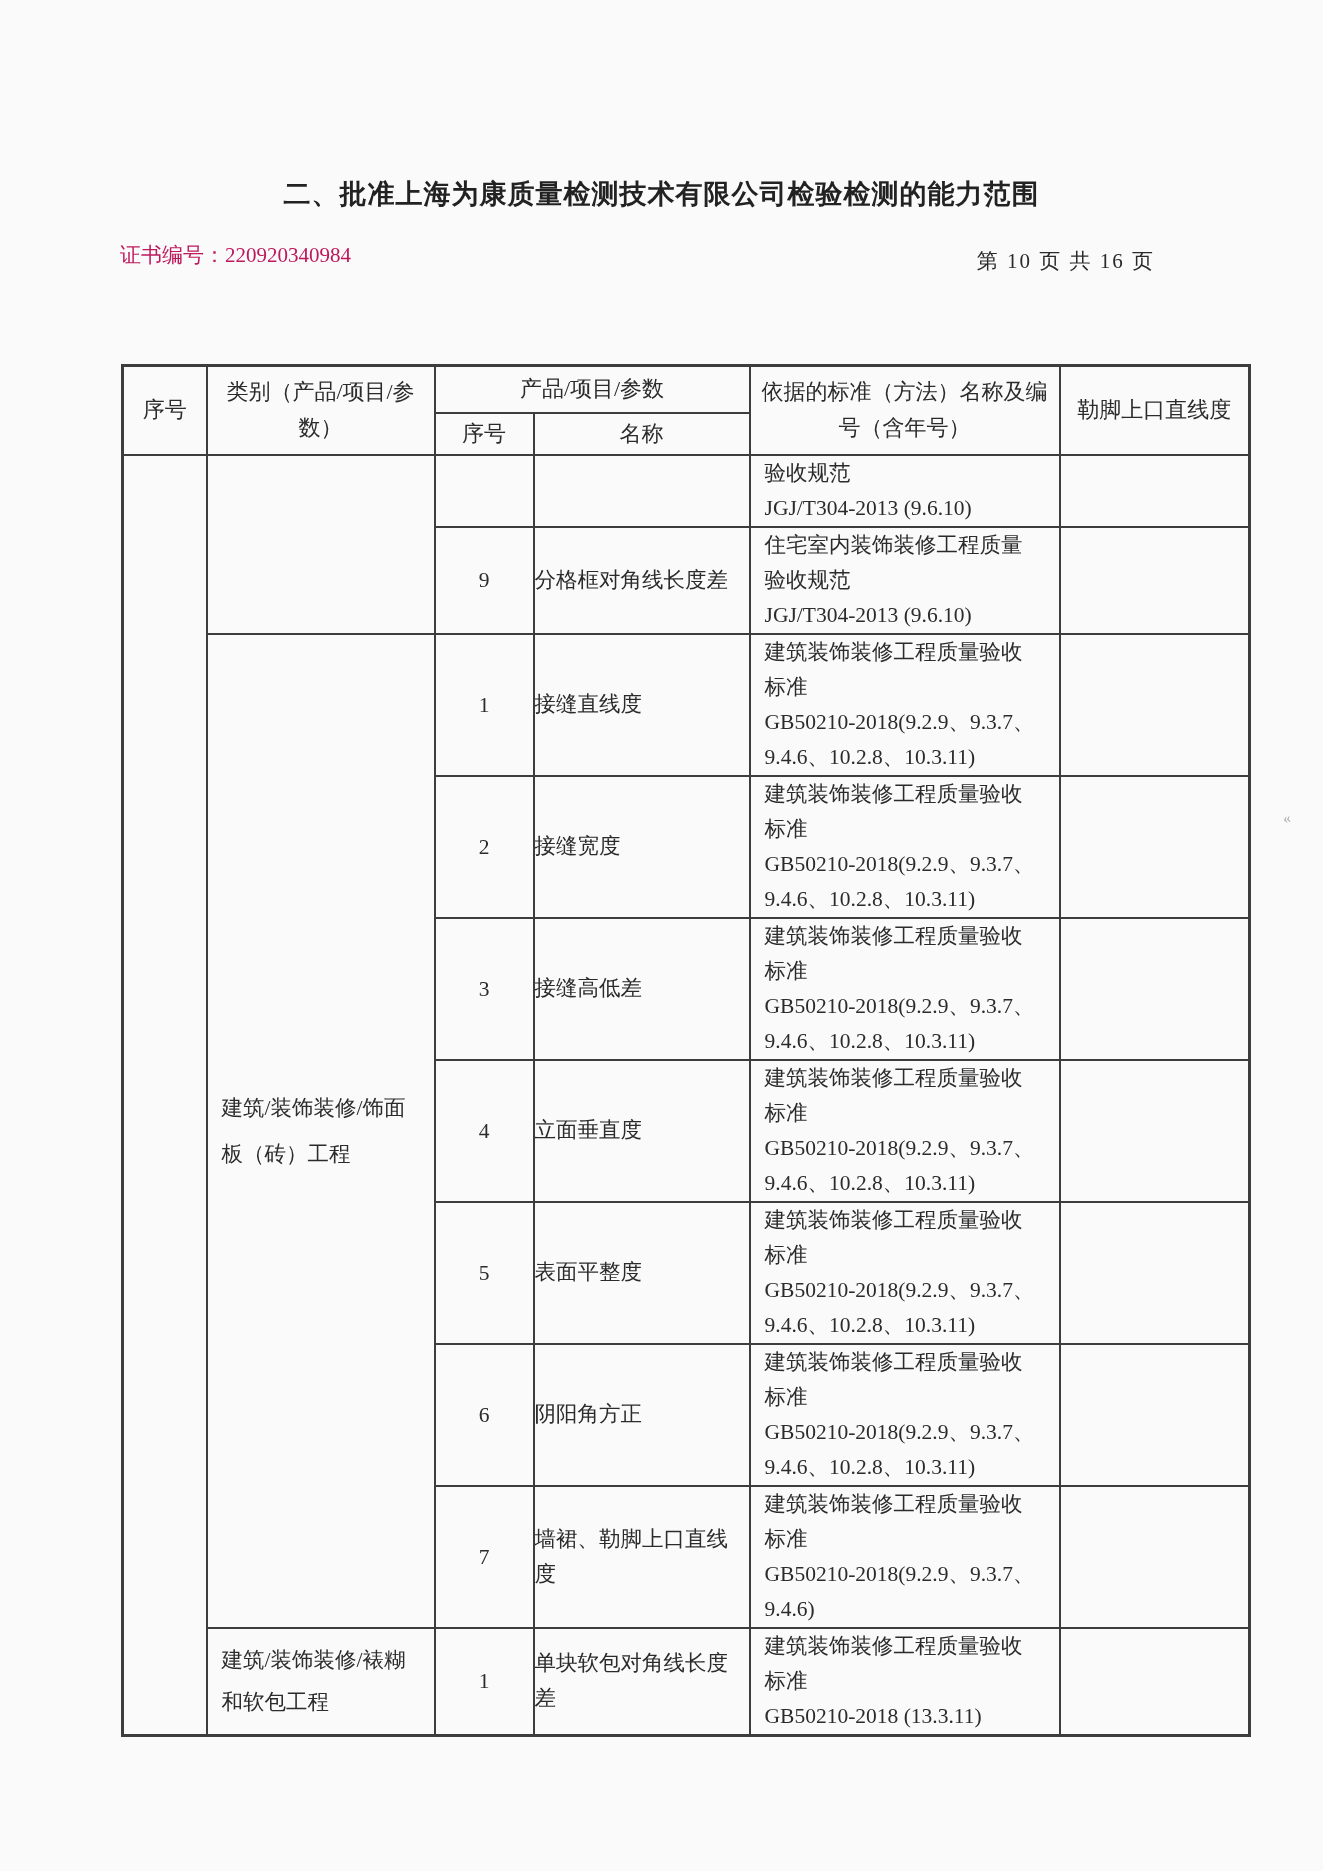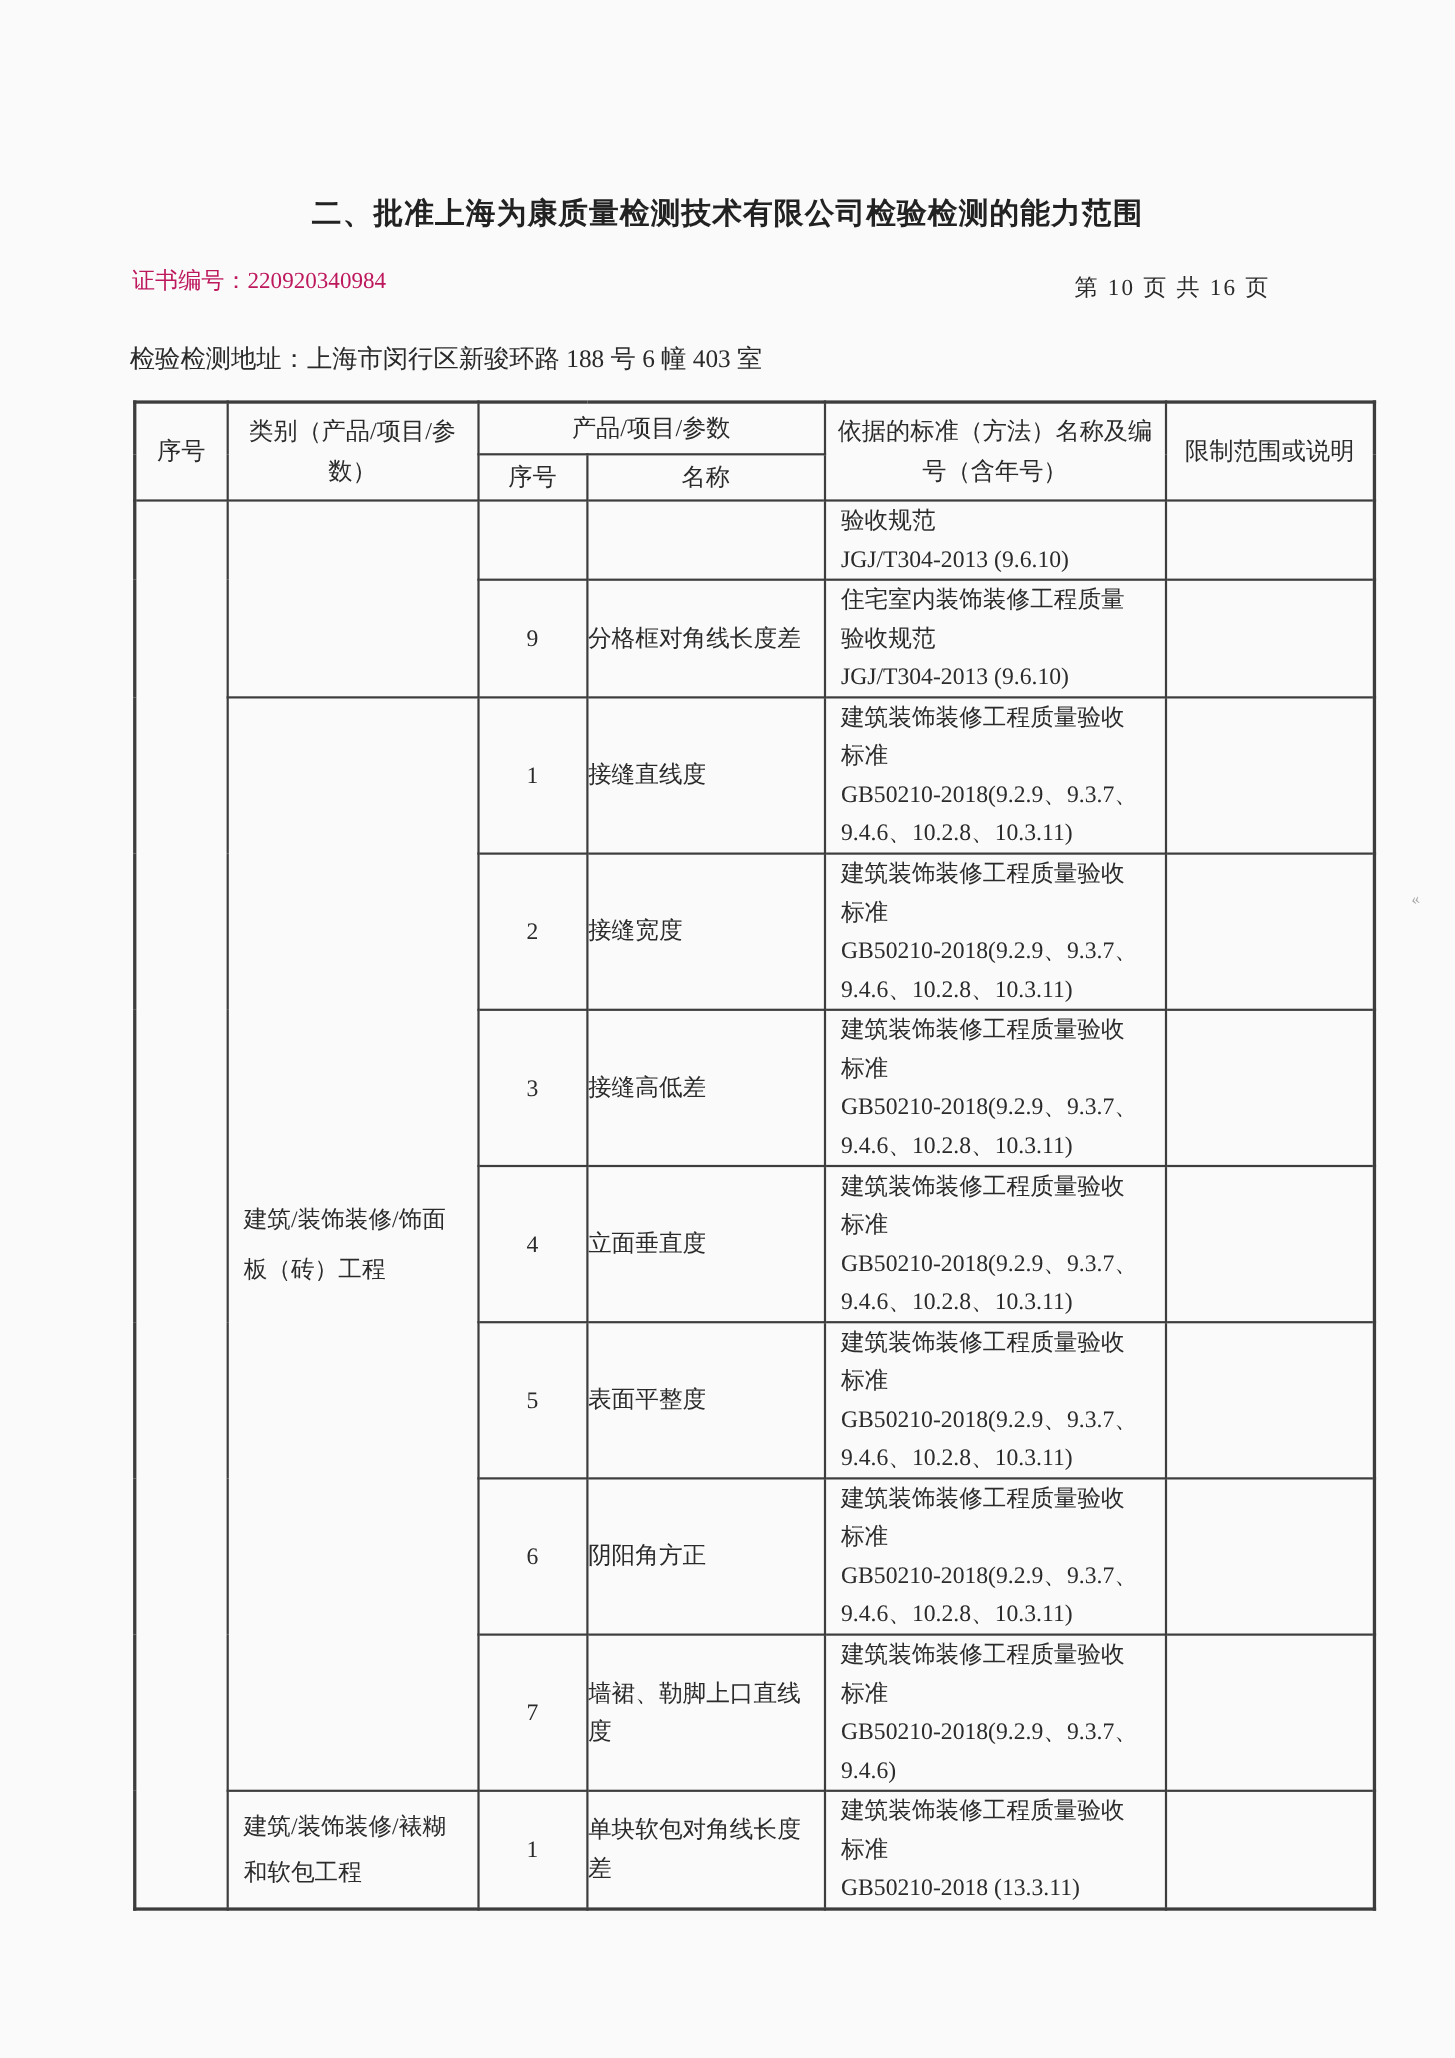--- a/index.html
+++ b/index.html
@@ -105,41 +105,40 @@
 <body>
 
 <div class="page">
 
   <div class="doc-title">二、批准上海为康质量检测技术有限公司检验检测的能力范围</div>
 
   <div class="cert-line">证书编号：220920340984</div>
 
   <div class="page-indicator">第 10 页 共 16 页</div>
 
-  <div class="address-line">检验检测地址：上海市闵行区新骏环路 188 号 6 幢 403 室</div>
 
   <table class="cap-table">
     <colgroup>
       <col style="width:84px">
       <col style="width:228px">
       <col style="width:99px">
       <col style="width:216px">
       <col style="width:310px">
       <col style="width:190px">
     </colgroup>
 
     <tbody>
         <tr style="height:47px">
       <th class="hdr" rowspan="2">序号</th>
       <th class="hdr" rowspan="2">类别（产品/项目/参
 数）</th>
       <th class="hdr" colspan="2">产品/项目/参数</th>
       <th class="hdr" rowspan="2">依据的标准（方法）名称及编
 号（含年号）</th>
-      <th class="hdr" rowspan="2">限制范围或说明</th>
+      <th class="hdr" rowspan="2">勒脚上口直线度</th>
     </tr>
 
     <tr style="height:42px">
       <th class="hdr">序号</th>
       <th class="hdr">名称</th>
     </tr>
 
     <tr style="height:70px">
       <td class="cell-no" rowspan="10"></td>
       <td class="cell-cat" rowspan="2"></td>

